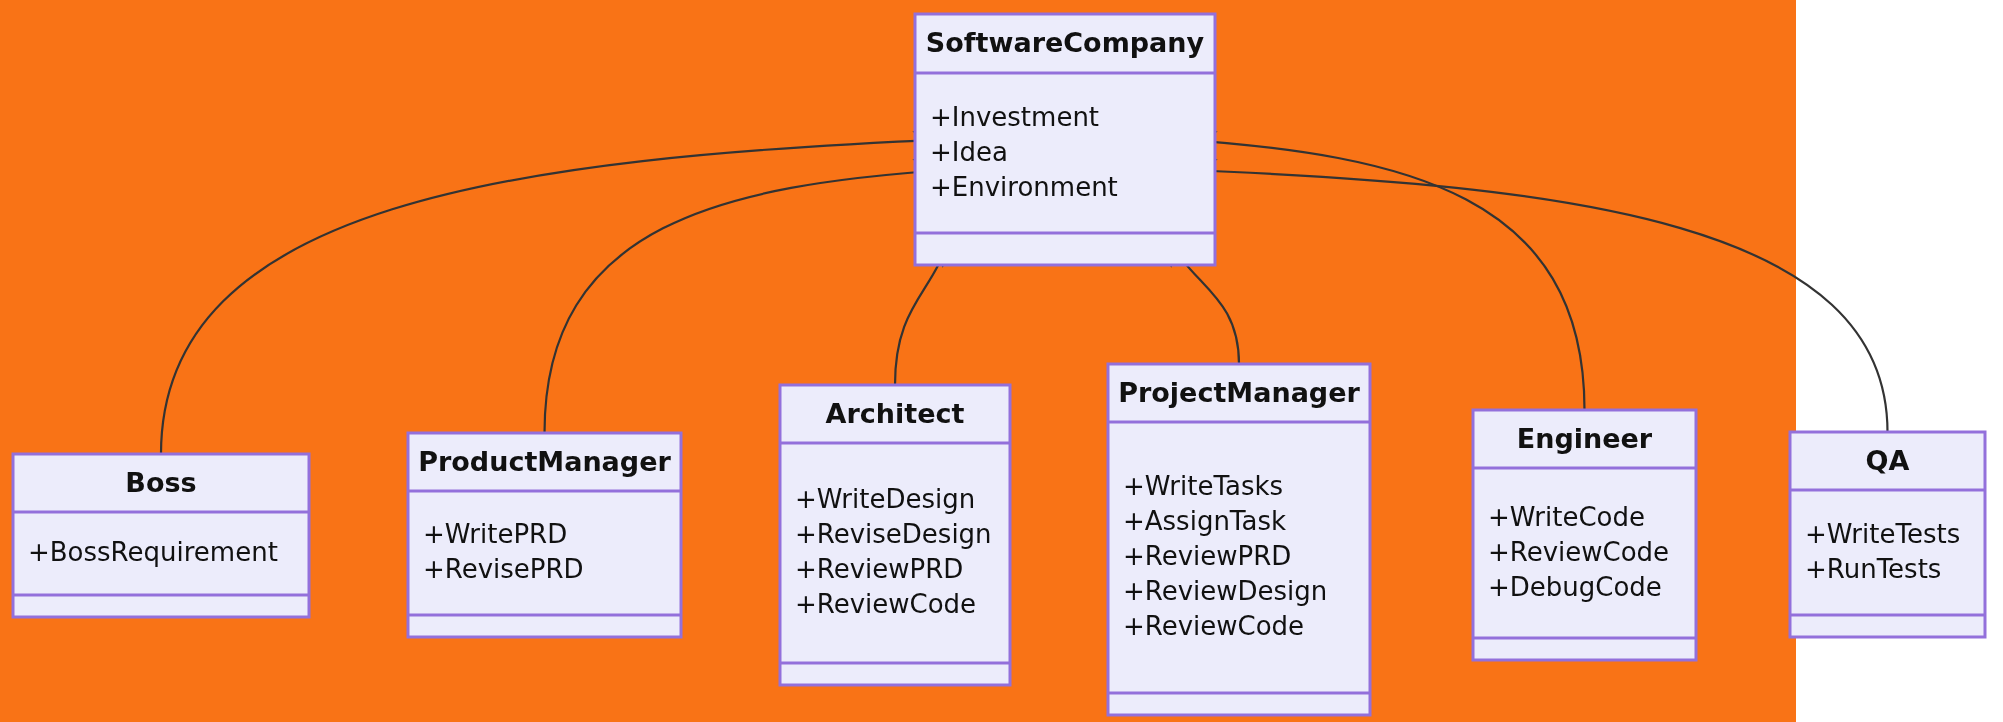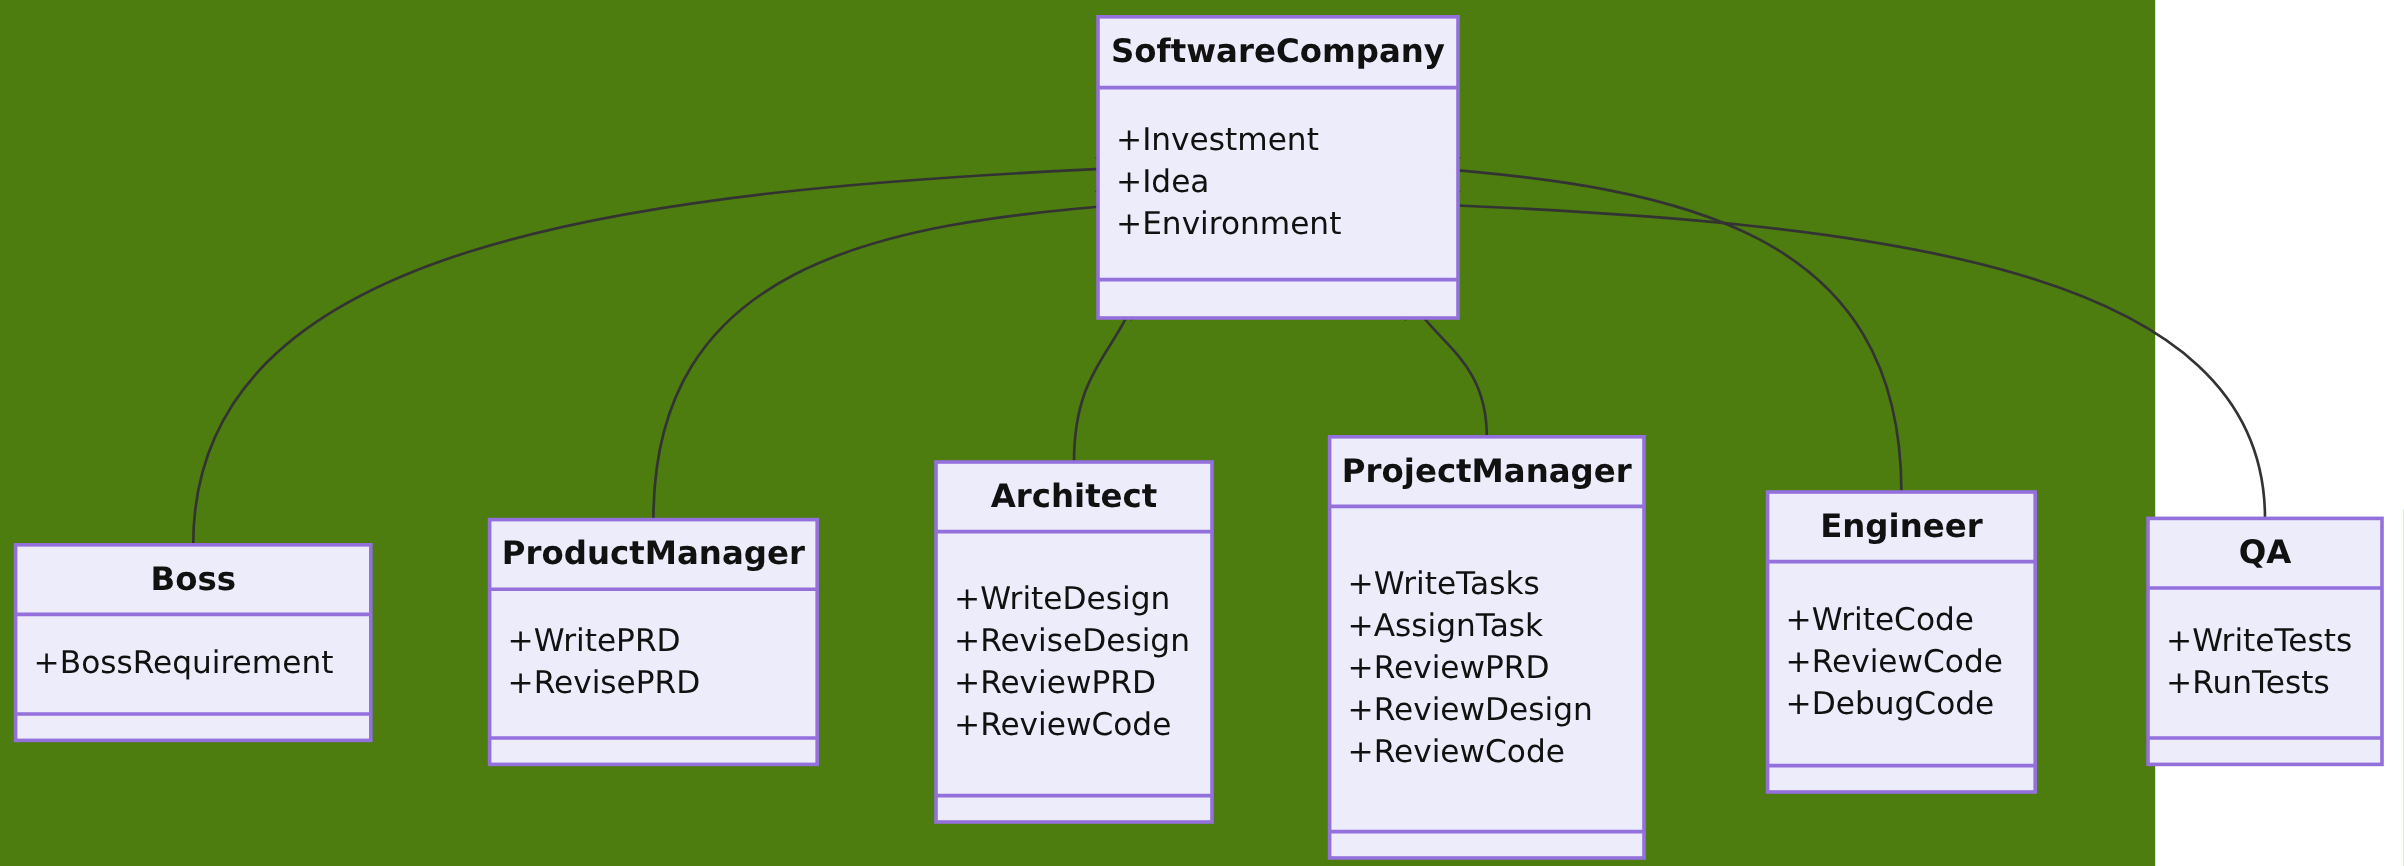--- a/index.html
+++ b/index.html
@@ -10,21 +10,21 @@
   body {
     width: 2003px;
     height: 722px;
     overflow: hidden;
     font-family: "DejaVu Sans", "Liberation Sans", sans-serif;
   }
   #diagram-root {
     position: relative;
     width: 1796px;
     height: 722px;
-    background: #4d7c0f;
+    background: #f97316;
   }
   svg#uml-svg {
     display: block;
     width: 2003px;
     height: 722px;
   }
   .cls-box-rect {
     fill: #ececfb;
     stroke: #9370db;
     stroke-width: 3;

